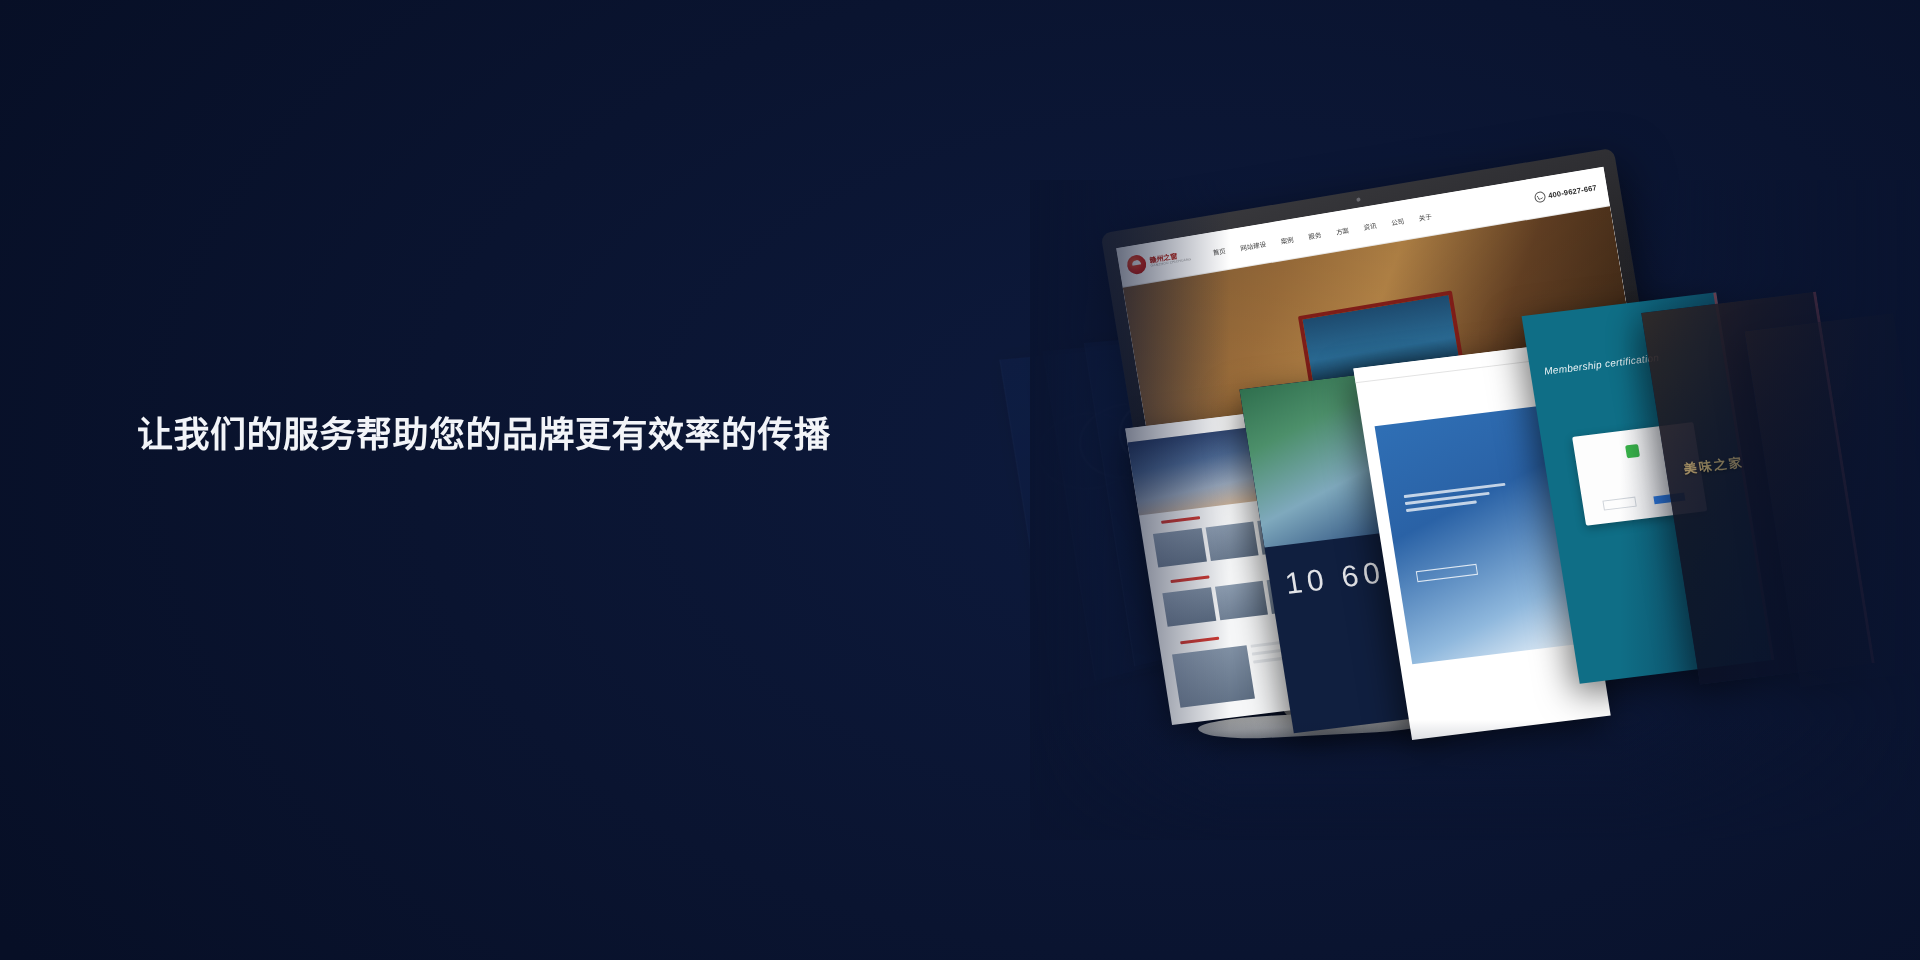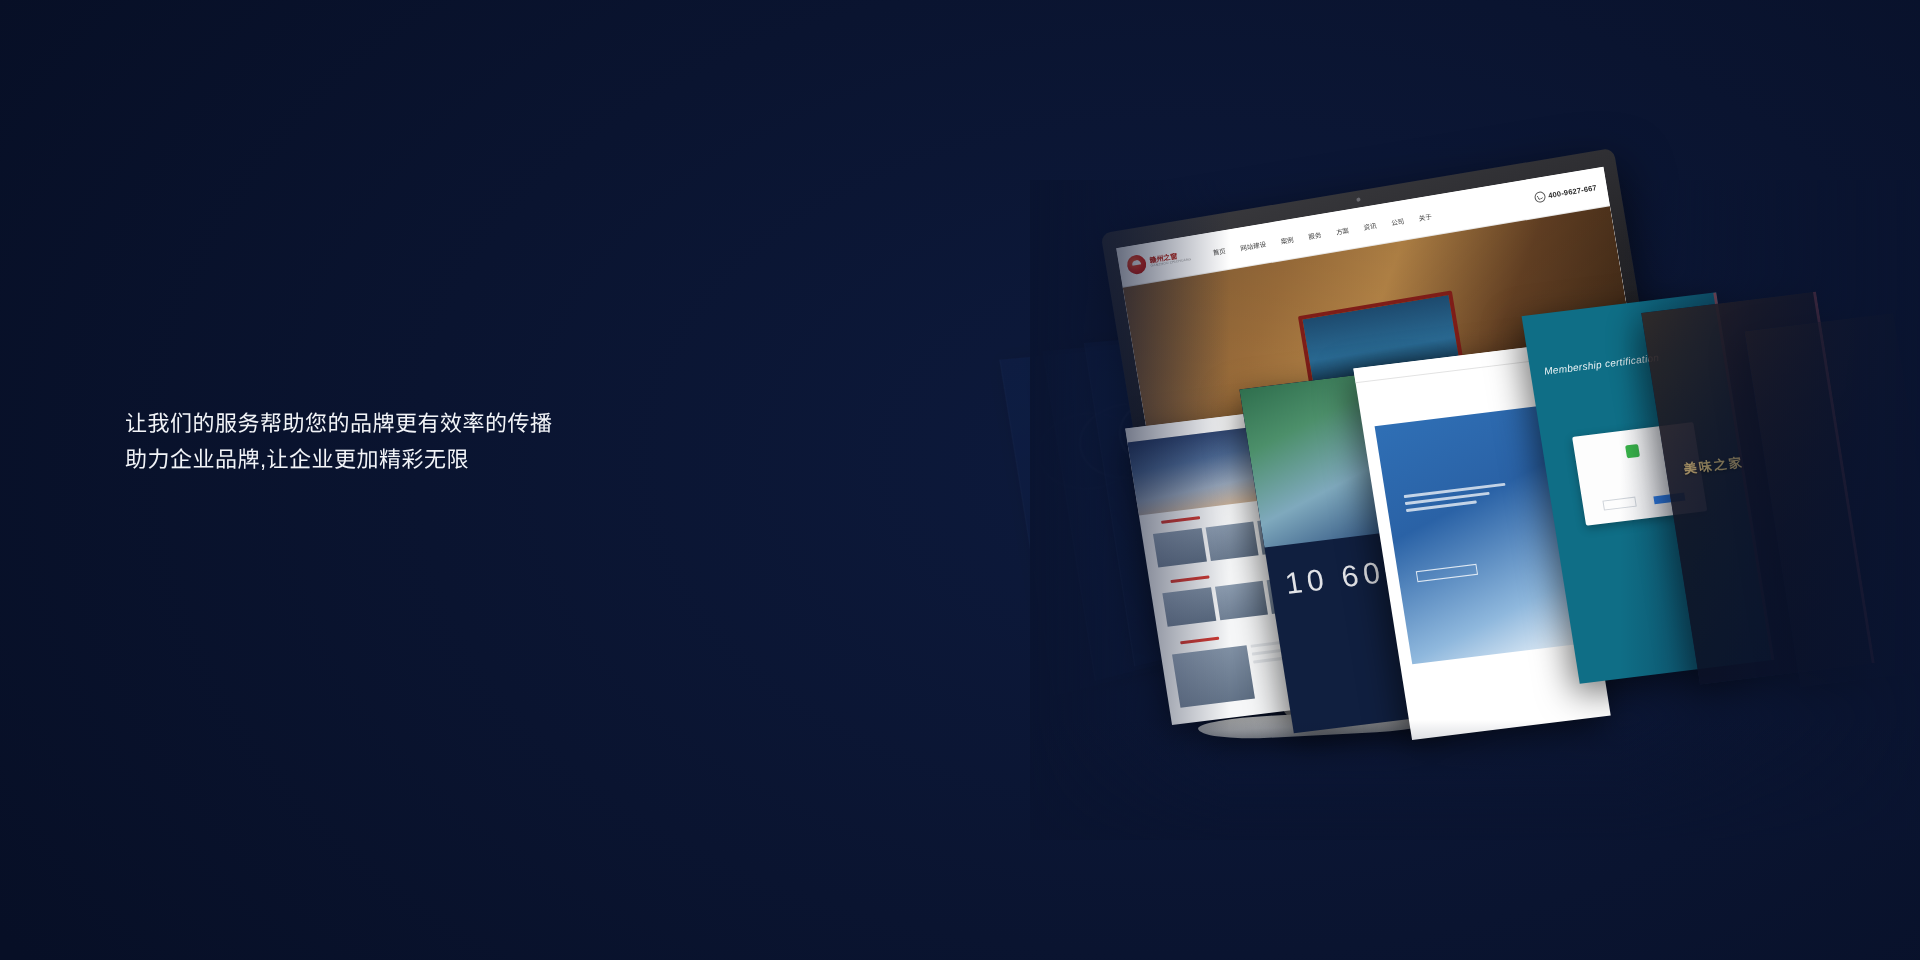--- a/index.html
+++ b/index.html
@@ -37,26 +37,26 @@
     font-weight: 400;
     letter-spacing: 1px;
     white-space: nowrap;
     margin: 0;
   }
   .sub-wrap {
     margin-top: 88px;
   }
   .subline {
     color: #f2f4f8;
-    font-size: 22px;
+    font-size: 36px;
     line-height: 1.62;
-    font-weight: 400;
+    font-weight: 700;
     letter-spacing: 0.5px;
     white-space: nowrap;
-    margin: 0;
+    margin: 12px;
   }
 
   
   .monitor-scene {
     position: absolute;
     left: 1030px;
     top: 180px;
     width: 890px;
     height: 660px;
   }
@@ -503,21 +503,20 @@
 </style>
 </head>
 <body>
 
 <div class="banner">
 
   <div class="copy">
 
     <div class="sub-wrap">
       <p class="subline">让我们的服务帮助您的品牌更有效率的传播</p>
-      <p class="subline">助力企业品牌,让企业更加精彩无限</p>
     </div>
   </div>
 
   <div class="monitor-scene">
 
     <div class="ghost-fan">
       <div class="ghost-panel gp1"></div>
       <div class="ghost-panel gp2"></div>
       <div class="ghost-panel gp3"></div>
     </div>

